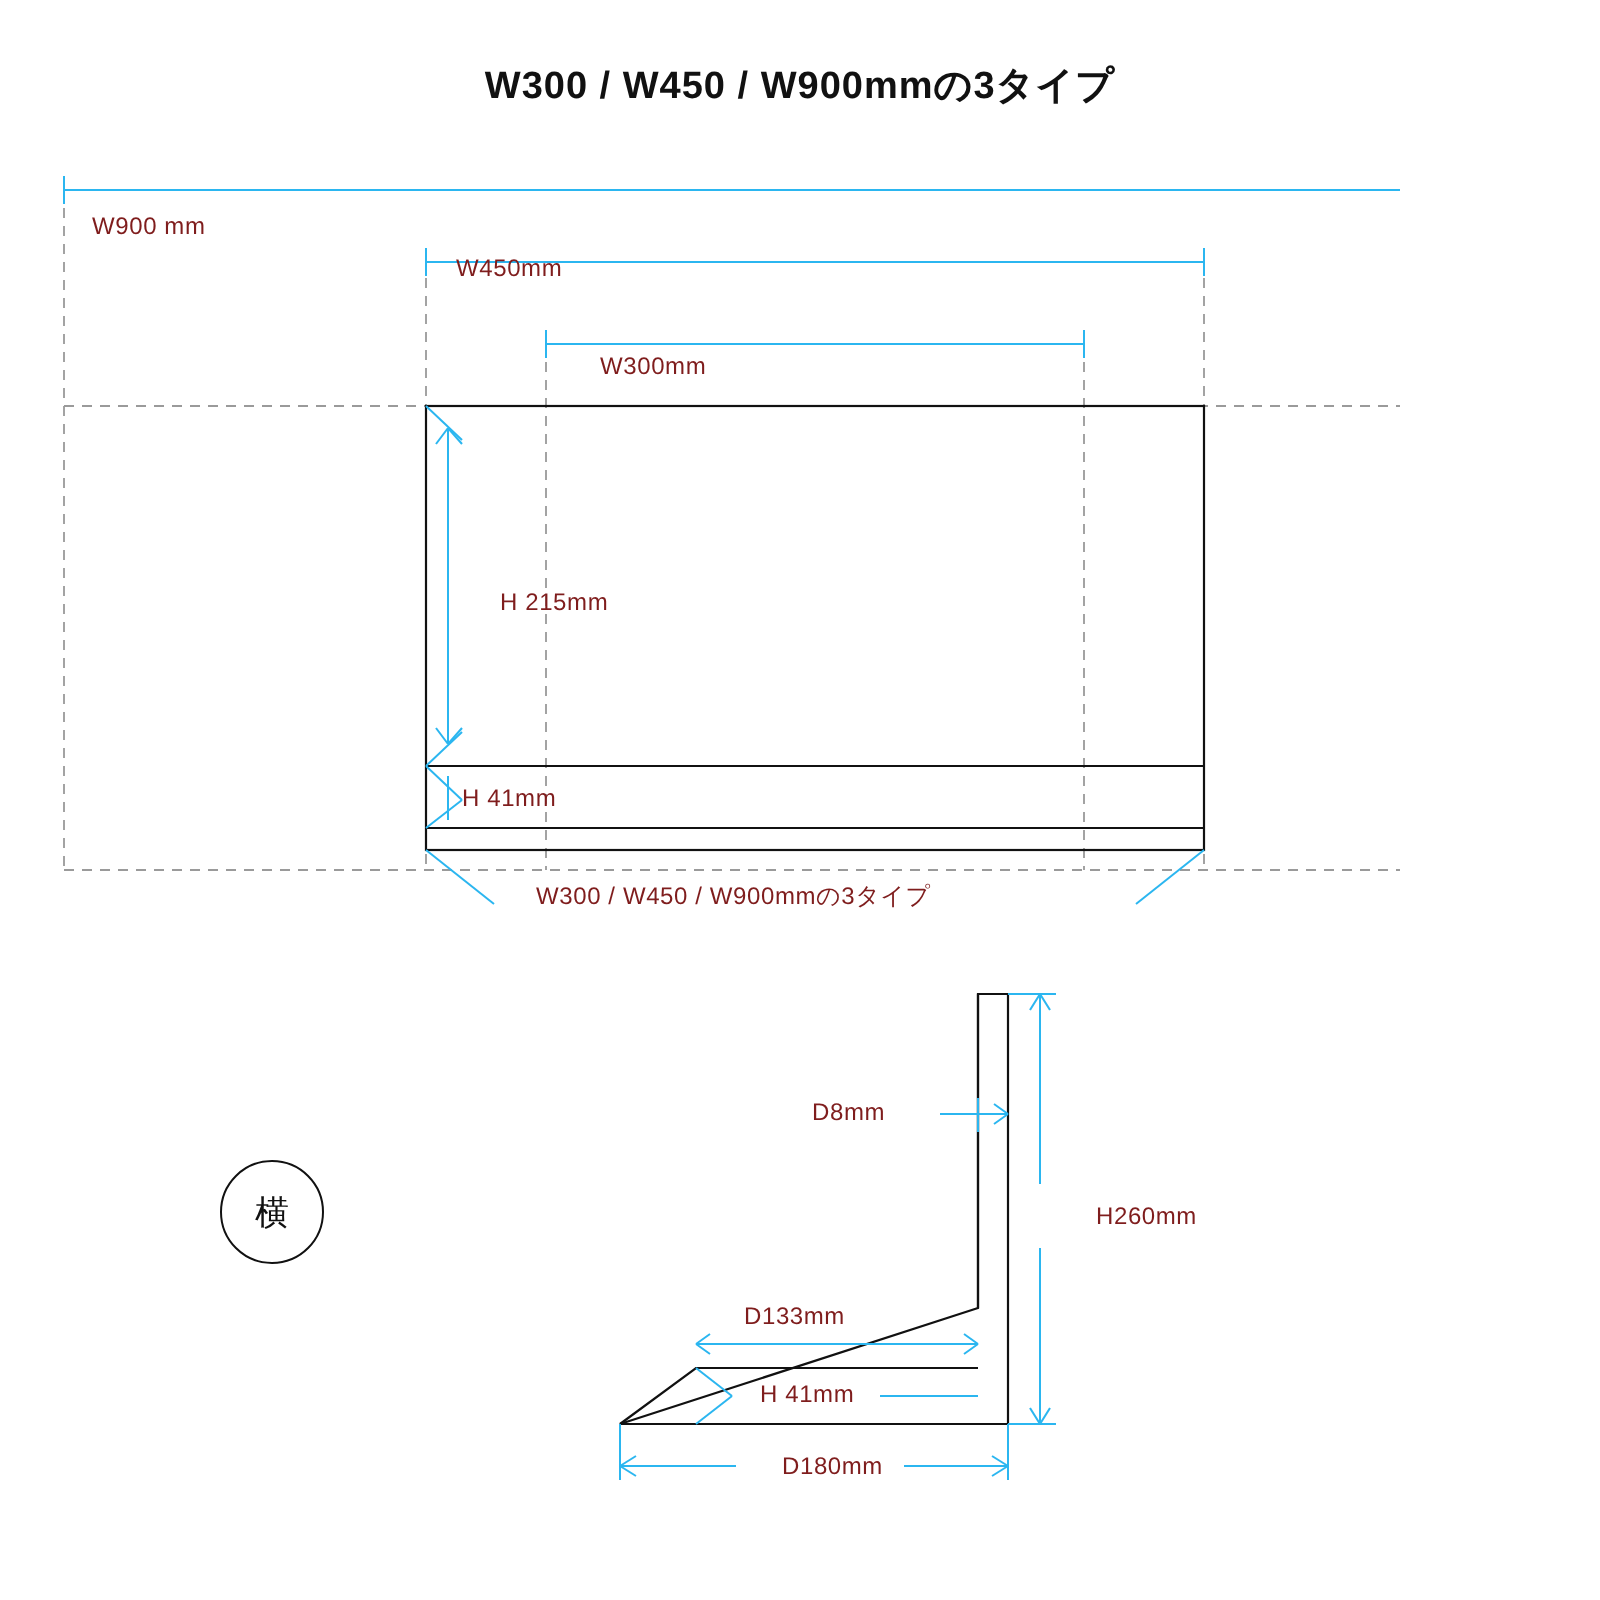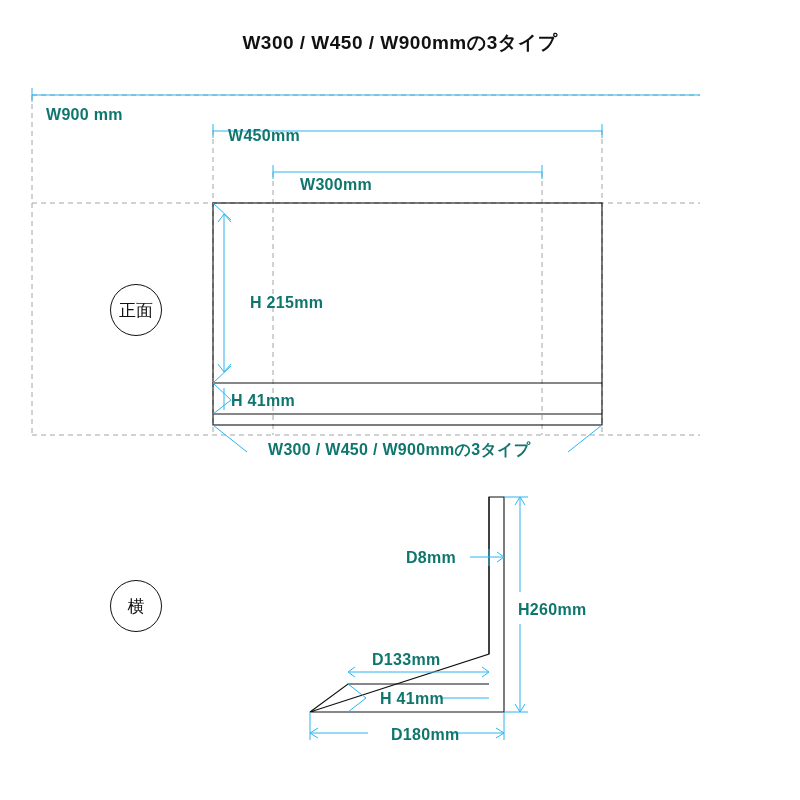--- a/index.html
+++ b/index.html
@@ -23,23 +23,23 @@
     top: 30px;
     width: 800px;
     text-align: center;
     font-size: 19px;
     font-weight: bold;
     color: #111111;
     letter-spacing: 0.5px;
   }
   .dim-label {
     position: absolute;
-    color: #0f766e;
-    font-size: 16px;
-    font-weight: bold;
+    color: #7f1d1d;
+    font-size: 12px;
+    font-weight: normal;
     white-space: nowrap;
     letter-spacing: 0.3px;
   }
   .view-badge {
     position: absolute;
     width: 52px;
     height: 52px;
     border: 1.5px solid #111111;
     border-radius: 50%;
     display: flex;
@@ -191,38 +191,37 @@
       <path class="dim-ext" d="M504 712 L504 740"></path>
       <path class="dim-line" d="M310 733 L368 733"></path>
       <path class="dim-line" d="M452 733 L504 733"></path>
       <path class="dim-line" d="M310 733 L318 728"></path>
       <path class="dim-line" d="M310 733 L318 738"></path>
       <path class="dim-line" d="M504 733 L496 728"></path>
       <path class="dim-line" d="M504 733 L496 738"></path>
     </g>
   </svg>
 
-  <div class="view-badge" style="left:110px; top:284px;">正面</div>
   <div class="view-badge" style="left:110px; top:580px;">横</div>
 
   <div class="dim-label" style="left:46px; top:106px;">W900 mm</div>
 
   <div class="dim-label" style="left:228px; top:127px;">W450mm</div>
 
   <div class="dim-label" style="left:300px; top:176px;">W300mm</div>
 
   <div class="dim-label" style="left:231px; top:294px;padding-left:19px;">H 215mm</div>
 
   <div class="dim-label" style="left:231px; top:392px;">H 41mm</div>
 
   <div class="dim-label" style="left:268px; top:440px;">W300 / W450 / W900mmの3タイプ</div>
 
   <div class="dim-label" style="left:406px; top:549px;">D8mm</div>
 
-  <div class="dim-label" style="left:518px; top:601px;">H260mm</div>
+  <div class="dim-label" style="left:548px; top:601px;">H260mm</div>
 
   <div class="dim-label" style="left:372px; top:651px;">D133mm</div>
 
   <div class="dim-label" style="left:380px; top:690px;">H 41mm</div>
 
   <div class="dim-label" style="left:391px; top:726px;">D180mm</div>
 
 </div>
 
 </body></html>

